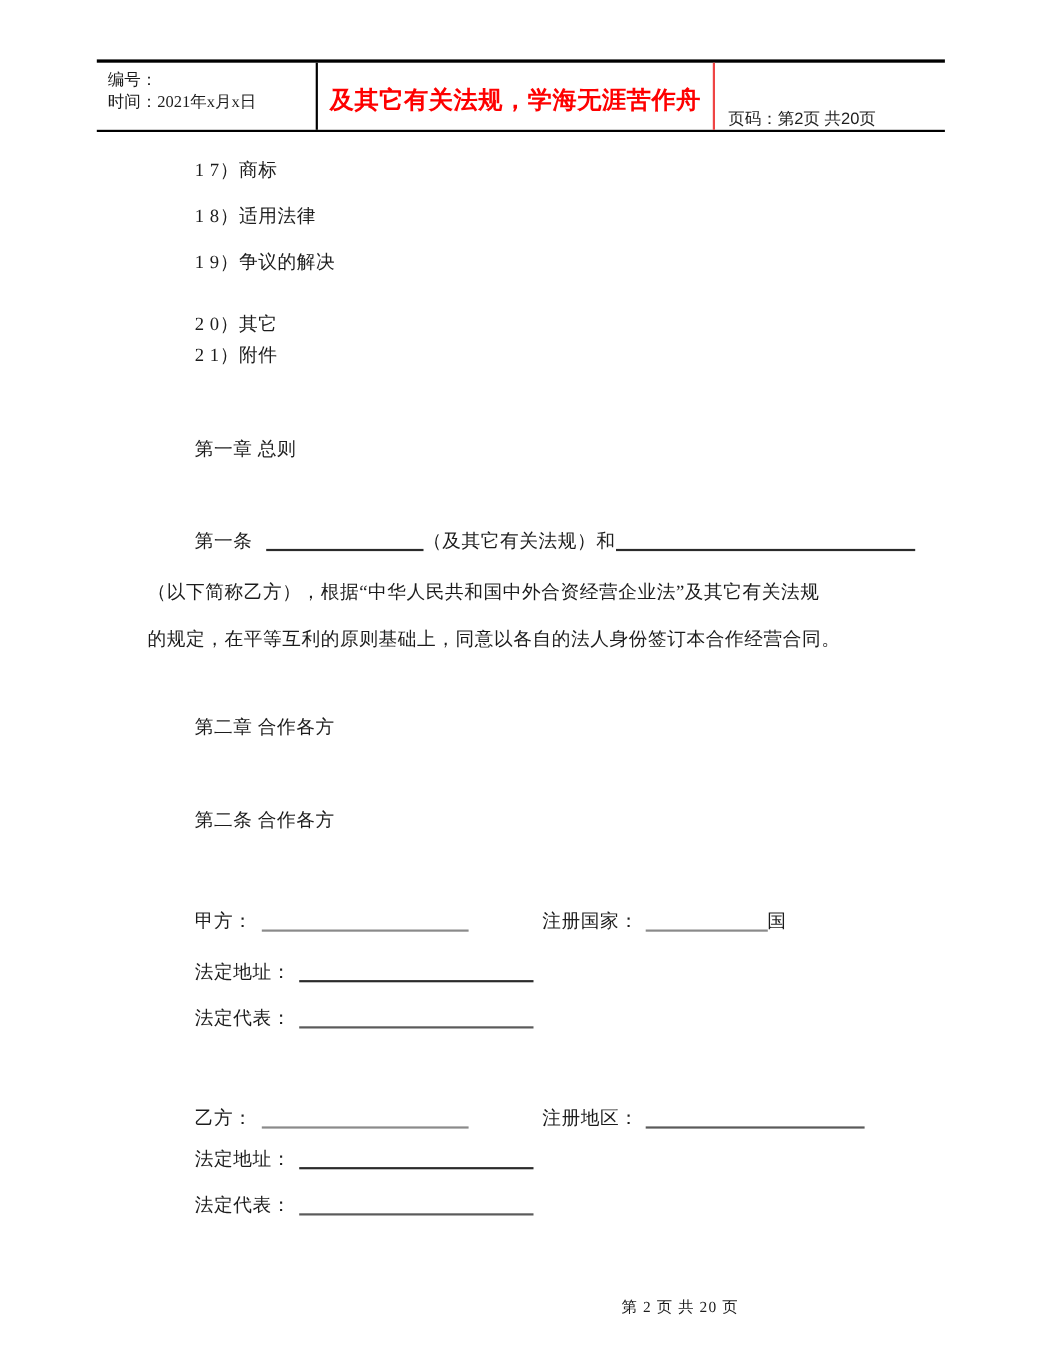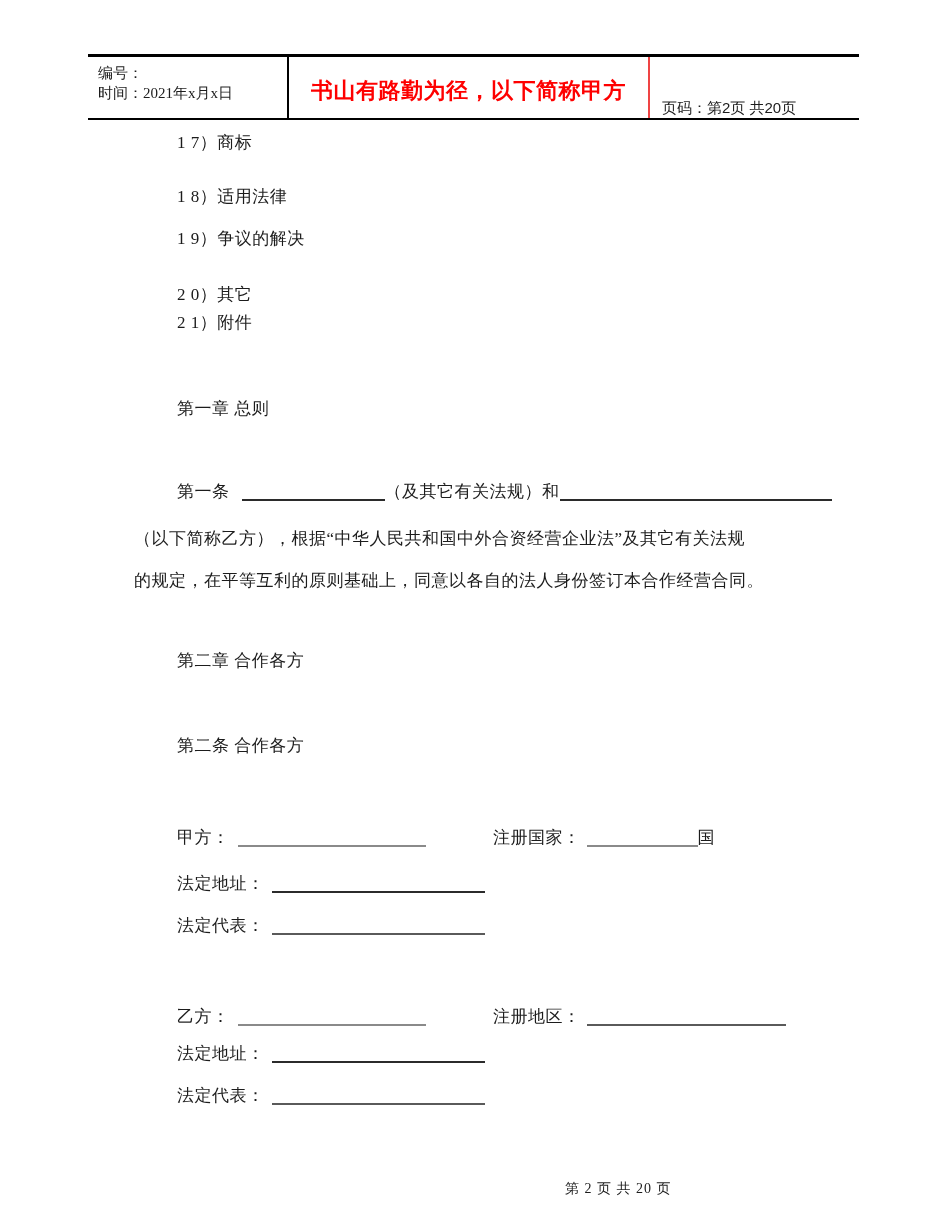--- a/index.html
+++ b/index.html
@@ -90,28 +90,28 @@
 <body>
 
 <div class="page">
 
   <div class="header-table">
     <div class="hcell hcell-meta">
       <div>编号：</div>
       <div>时间：2021年x月x日</div>
     </div>
     <div class="hcell hcell-motto">
-      <span class="motto-text" id="motto" style="color: rgb(254, 0, 0);">书山有路勤为径，以下简称甲方</span>
+      <span class="motto-text" id="motto" style="color: rgb(254, 0, 0);">及其它有关法规，学海无涯苦作舟</span>
     </div>
     <div class="hcell hcell-page">
       <span>页码：第2页 共20页</span>
     </div>
   </div>
 
-  <div class="line indent" style="top:132px">1 7）商标</div>
+  <div class="line indent" style="top:144px">1 7）商标</div>
   <div class="line indent" style="top:186px">1 8）适用法律</div>
   <div class="line indent" style="top:228px">1 9）争议的解决</div>
   <div class="line indent" style="top:284px">2 0）其它</div>
   <div class="line indent" style="top:312px">2 1）附件</div>
 
   <div class="line indent" style="top:398px">第一章 总则</div>
 
   <div class="line indent" style="top:481px">
     <span>第一条</span><span class="blank b-dark" style="width:143px;margin-left:12px"></span><span>（及其它有关法规）和</span><span class="blank b-dark" style="width:272px"></span>
   </div>

